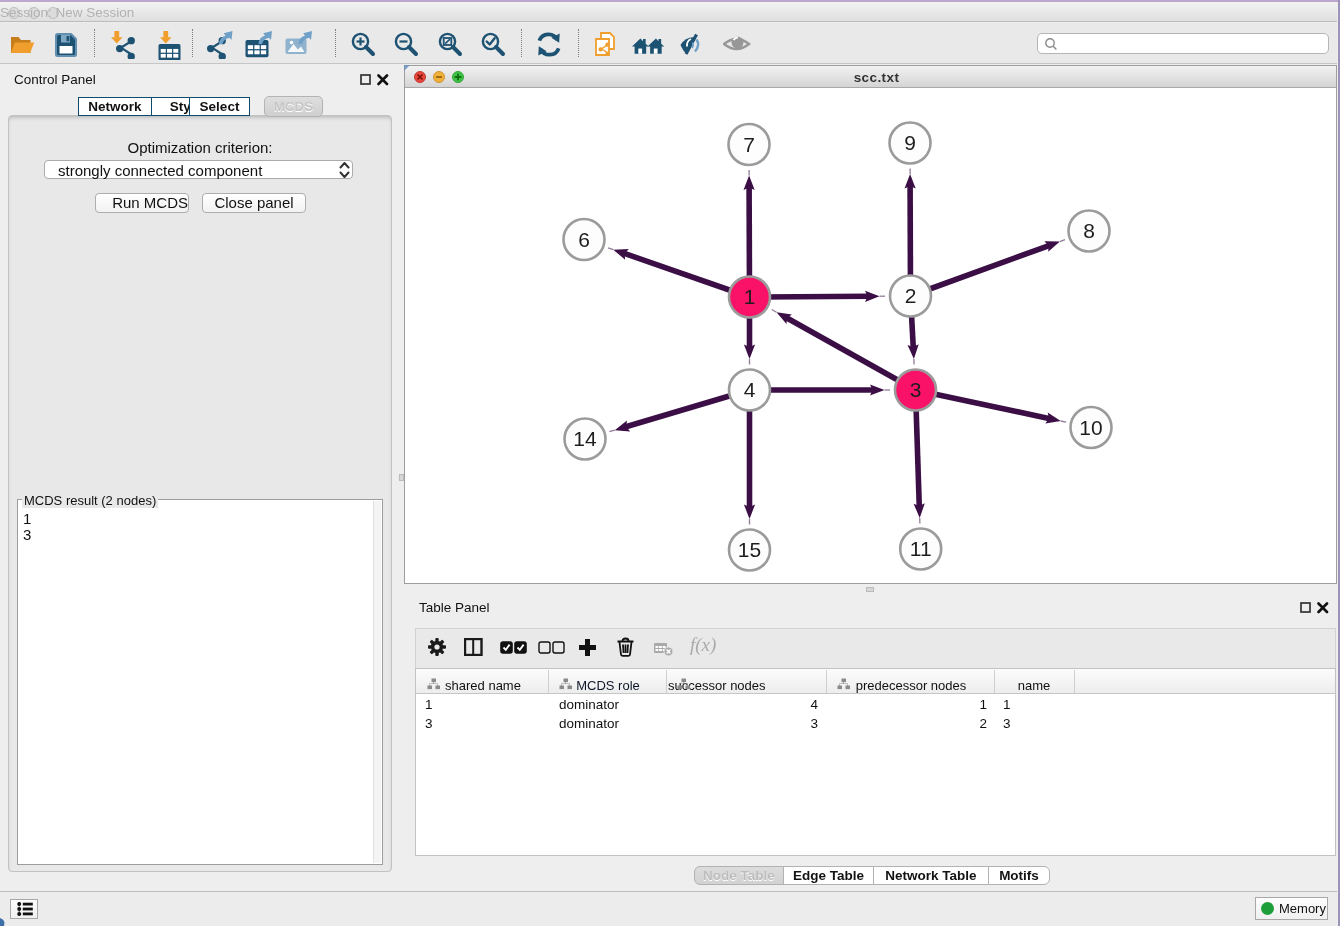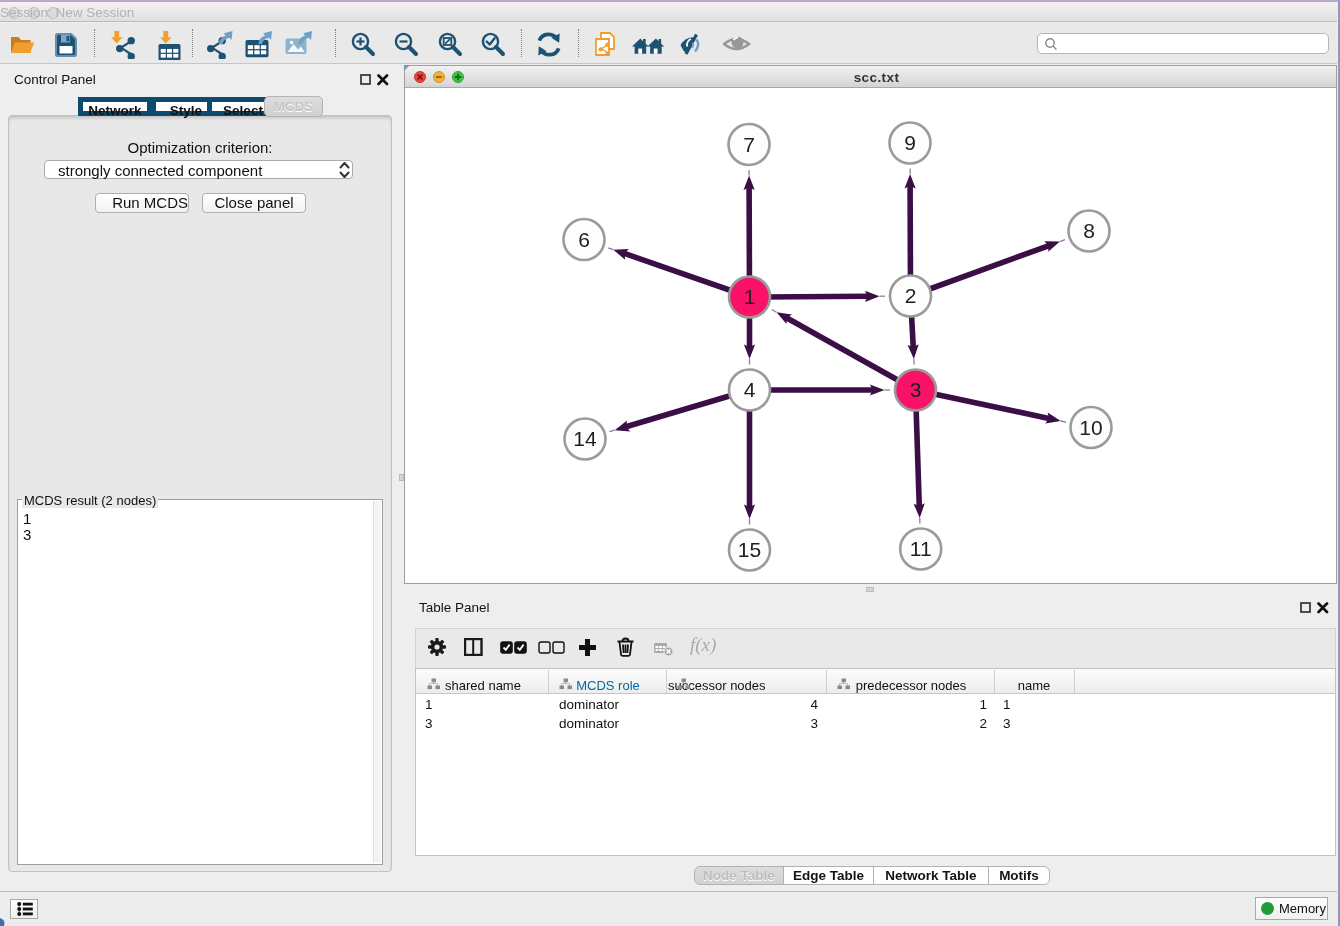--- a/index.html
+++ b/index.html
@@ -1,19 +1,19 @@
 <!DOCTYPE html>
 <html><head><meta charset="utf-8"><style>
 * { margin:0; padding:0; box-sizing:border-box; }
 svg text { font-family:"Liberation Sans",sans-serif; }
 body { width:1340px; height:926px; position:relative; overflow:hidden;
        font-family:"Liberation Sans",sans-serif; background:#eeeeee; }
 .abs { position:absolute; }
 .sep { position:absolute; top:29px; height:28px; border-left:1px dotted #7f7f7f; }
-.tabw { position:absolute; top:97px; height:19px; background:#fff; border:5px solid #0c4a6e;
+.tabw { position:absolute; top:97px; height:19px; background:#fff; border:1px solid #0c4a6e;
         font-size:13.5px; font-weight:bold; color:#111; text-align:center; line-height:18px; }
 .btn { position:absolute; background:linear-gradient(#ffffff,#f2f2f2); border:1px solid #aeaeae;
        border-radius:4px; font-size:13.5px; color:#111; text-align:center; }
 .btab { position:absolute; top:866px; height:19px; background:#fff; border:1px solid #b2b2b2;
         font-size:13.5px; font-weight:bold; color:#131313; text-align:center; line-height:17px; }
 </style></head><body>
 
 <div class="abs" style="left:0;top:0;width:1340px;height:2px;background:#bda7cc;"></div>
 <div class="abs" style="left:1338px;top:0;width:2px;height:926px;background:#9d92b8;"></div>
 
@@ -180,21 +180,21 @@
     <rect x="1" y="1" width="9" height="9" fill="none" stroke="#333" stroke-width="1.7"></rect>
   </svg>
 <svg style="position:absolute;left:377px;top:74px" width="12" height="12">
     <path d="M1.5,1.5 L10,10 M10,1.5 L1.5,10" stroke="#111" stroke-width="2.6" stroke-linecap="round"></path>
   </svg>
 
 <div class="abs" style="left:8px;top:115px;width:384px;height:757px;background:#e8e8e8;border:1px solid #c2c2c2;border-radius:4px;box-shadow:inset 0 3px 4px -2px rgba(0,0,0,0.25);"></div>
 
 <div class="tabw" style="left:78px;width:74px;">Network</div>
 <div class="tabw" style="left:151px;width:62px;padding-left:8px;">Style</div>
-<div class="tabw" style="left:207px;width:72px;">Select</div>
+<div class="tabw" style="left:189px;width:61px;">Select</div>
 <div class="abs" style="left:264px;top:96px;width:59px;height:21px;background:linear-gradient(#dedede,#cfcfcf);border:1px solid #b3b3b3;border-radius:5px;font-size:13.5px;font-weight:bold;color:#c6c6c6;text-shadow:0 1px 0 #fff;text-align:center;line-height:19px;">MCDS</div>
 
 <div class="abs" style="left:0;top:139px;width:400px;text-align:center;font-size:15px;color:#111;">Optimization criterion:</div>
 
 <div class="abs" style="left:44px;top:160px;width:309px;height:19px;background:#fff;border:1px solid #ababab;border-radius:4px;"></div>
 <div class="abs" style="left:58px;top:161.5px;font-size:15px;color:#111;">strongly connected component</div>
 <svg class="abs" style="left:338px;top:162px" width="13" height="16">
     <path d="M2.5,5.5 L6.5,1 L10.5,5.5" fill="none" stroke="#333" stroke-width="2" stroke-linecap="round" stroke-linejoin="round"></path>
     <path d="M2.5,10.5 L6.5,15 L10.5,10.5" fill="none" stroke="#333" stroke-width="2" stroke-linecap="round" stroke-linejoin="round"></path>
   </svg>
@@ -373,21 +373,21 @@
 <div class="abs" style="left:417px;top:677.5px;width:132px;text-align:center;font-size:13px;color:#111;">shared name</div>
 <svg style="position:absolute;left:427px;top:678px" width="14" height="12" viewBox="0 0 14 12">
     <g fill="#8a8a8a">
       <rect x="4.5" y="0.5" width="4.5" height="3.6"></rect>
       <rect x="0.5" y="7.5" width="4.5" height="3.6"></rect>
       <rect x="8.5" y="7.5" width="4.5" height="3.6"></rect>
       <path d="M6.4,4 L6.4,6 L2.7,6 L2.7,8 L2.2,8 L2.2,5.5 L6,5.5 L6,4 Z M6.9,4 L6.9,5.5 L10.8,5.5 L10.8,8 L10.3,8 L10.3,6 L6.6,6 L6.6,4 Z"></path>
     </g>
   </svg>
 <div class="abs" style="left:666px;top:670px;width:1px;height:23px;background:#cfcfcf;"></div>
-<div class="abs" style="left:549px;top:677.5px;width:118px;text-align:center;font-size:13px;color:#0369a1;">MCDS role</div>
+<div class="abs" style="left:549px;top:677.5px;width:118px;text-align:center;font-size:13px;color:#0f172a;">MCDS role</div>
 <svg style="position:absolute;left:559px;top:678px" width="14" height="12" viewBox="0 0 14 12">
     <g fill="#8a8a8a">
       <rect x="4.5" y="0.5" width="4.5" height="3.6"></rect>
       <rect x="0.5" y="7.5" width="4.5" height="3.6"></rect>
       <rect x="8.5" y="7.5" width="4.5" height="3.6"></rect>
       <path d="M6.4,4 L6.4,6 L2.7,6 L2.7,8 L2.2,8 L2.2,5.5 L6,5.5 L6,4 Z M6.9,4 L6.9,5.5 L10.8,5.5 L10.8,8 L10.3,8 L10.3,6 L6.6,6 L6.6,4 Z"></path>
     </g>
   </svg>
 <div class="abs" style="left:826px;top:670px;width:1px;height:23px;background:#cfcfcf;"></div>
 <div class="abs" style="left:668px;top:677.5px;width:160px;text-align:left;font-size:13px;color:#111;">successor nodes</div>

